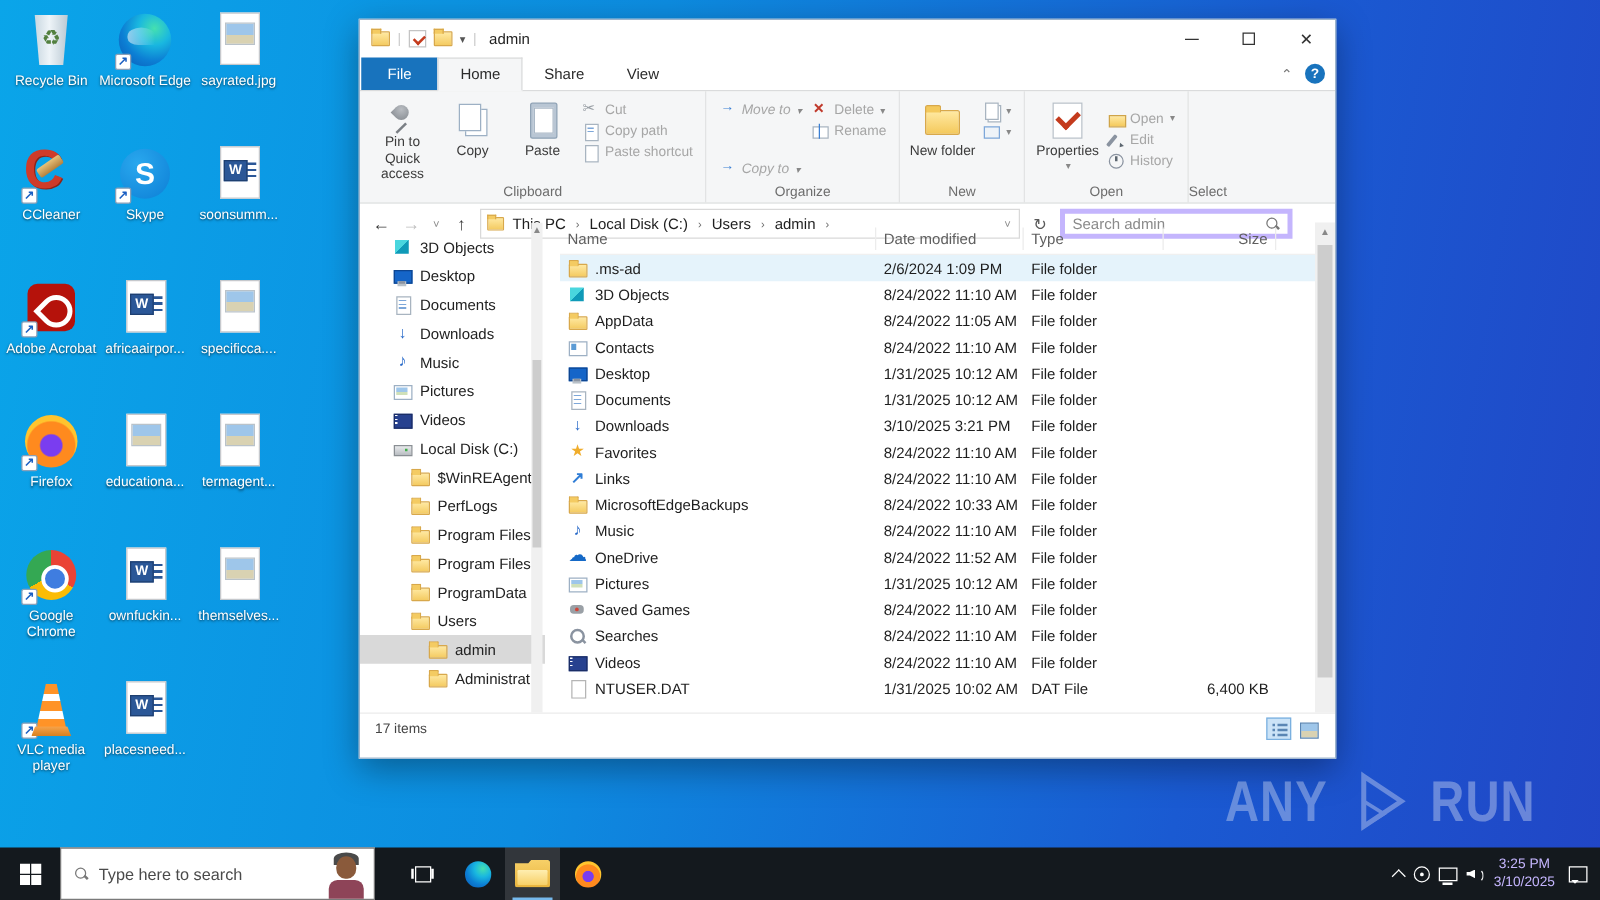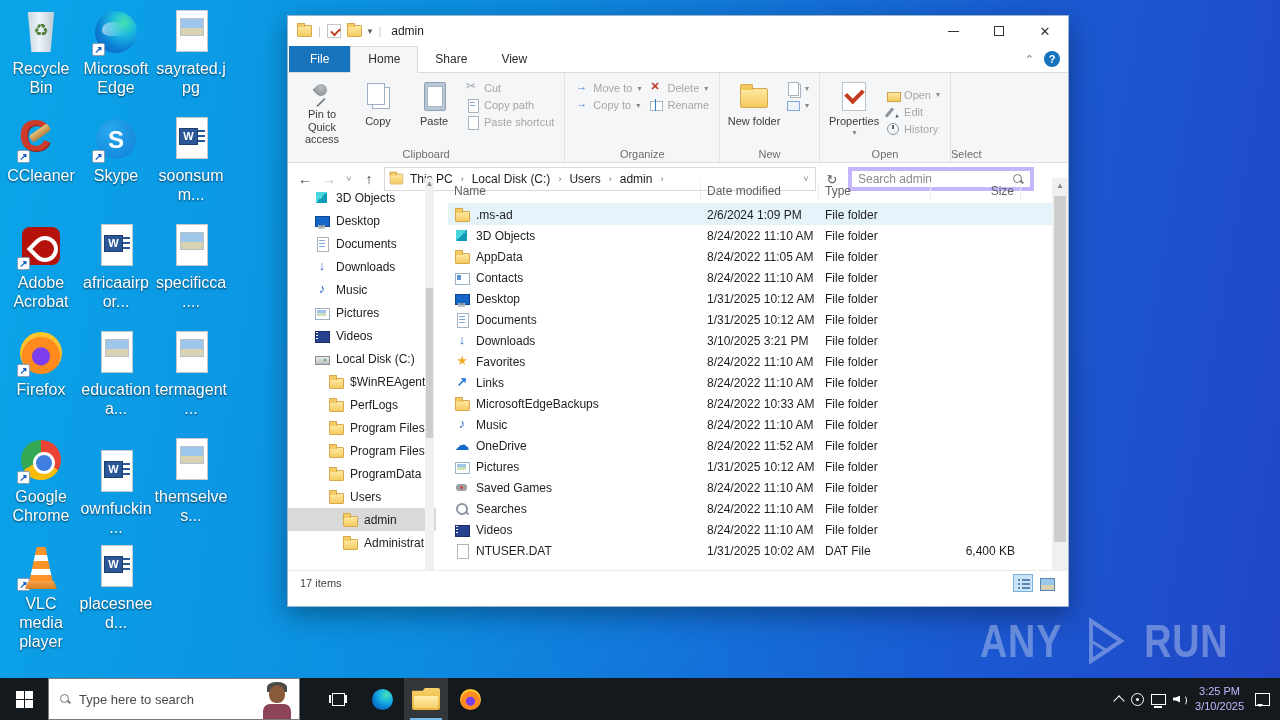--- a/index.html
+++ b/index.html
@@ -2,21 +2,21 @@
 <html><head>
 <meta charset="utf-8">
 <style>
   * { margin:0; padding:0; box-sizing:border-box; }
   html,body { width:1280px; height:720px; overflow:hidden; font-family:"Liberation Sans",sans-serif; }
   body { position:relative; background:linear-gradient(100deg,#0aa5e9 0%,#0d8ce0 38%,#1a5ad2 75%,#2146c6 100%); }
 
   
   .dicon { position:absolute; width:74px; text-align:center; cursor:default; }
   .dicon .art { position:relative; width:48px; height:48px; margin:0 auto 3px auto; }
-  .dicon .lbl { color:#fff; font-size:16px; line-height:1.2; text-shadow:0 1px 2px rgba(0,0,0,.65); word-wrap:break-word; }
+  .dicon .lbl { color:#fff; font-size:11px; line-height:1.2; text-shadow:0 1px 2px rgba(0,0,0,.65); word-wrap:break-word; }
   .sc { position:absolute; left:0px; bottom:0px; width:13px; height:13px; background:#fff; border:1px solid #8aa0b8; border-radius:2px; font-size:10px; line-height:11px; color:#1b5fc2; text-align:center; font-weight:bold; }
 
   .art.recycle::before { content:""; position:absolute; left:9px; top:4px; width:30px; height:40px; background:linear-gradient(90deg,#c3d3dd,#eef4f8 45%,#b4c4cf); clip-path:polygon(6% 0,94% 0,82% 100%,18% 100%); }
   .art.recycle::after { content:"♻"; position:absolute; left:0; right:0; top:12px; color:#52803f; font-size:17px; }
   .art.edge-big::before, .ti-edge::before { content:""; position:absolute; inset:3px; border-radius:50%; background:radial-gradient(circle at 68% 28%,#45e0b0 0%,#19b7e0 32%,#0c7fd4 62%,#0a56b4 100%); }
   .art.edge-big::after { content:""; position:absolute; left:10px; top:14px; width:22px; height:14px; border-radius:50% 50% 0 40%; background:linear-gradient(90deg,rgba(255,255,255,.55),rgba(255,255,255,0)); }
   .art.imgfile::before { content:""; position:absolute; left:9px; top:2px; width:30px; height:40px; background:#fff; border:1px solid #c5c8cc; }
   .art.imgfile::after { content:""; position:absolute; left:13px; top:10px; width:22px; height:16px; border:1px solid #b9c2c9; background:linear-gradient(#9ec6ea 55%,#d9d2b2 55%); }
   .art.word::before { content:""; position:absolute; left:9px; top:2px; width:30px; height:40px; background:#fff; border:1px solid #c5c8cc; }
   .art.word::after { content:"W"; position:absolute; left:12px; top:13px; width:17px; height:15px; background:#2b5797; border:1px solid #1e3f70; color:#fff; font-weight:bold; font-size:11px; line-height:14px; }
@@ -278,21 +278,21 @@
     <div class="dicon" style="left: 154px; top: 329px;">
       <div class="art imgfile"></div>
       <div class="lbl">termagent...</div>
     </div>
     <div class="dicon" style="left: 4px; top: 436px;">
       <div class="art chrome">
         <span class="sc">↗</span>
       </div>
       <div class="lbl">Google Chrome</div>
     </div>
-    <div class="dicon" style="left: 79px; top: 448px;">
+    <div class="dicon" style="left: 79px; top: 436px;">
       <div class="art word">
         <span class="lines"></span>
       </div>
       <div class="lbl">ownfuckin...</div>
     </div>
     <div class="dicon" style="left: 154px; top: 436px;">
       <div class="art imgfile"></div>
       <div class="lbl">themselves...</div>
     </div>
     <div class="dicon" style="left: 4px; top: 543px;">
@@ -367,21 +367,21 @@
           </div>
         <div class="sbtn dis">
             <span class="si page"></span>
             <span>Paste shortcut</span>
           </div>
       </div>
       <div class="gname">Clipboard</div>
     </div>
 
     <div class="rgroup">
-      <div class="smallcol" style="justify-content:flex-start;">
+      <div class="smallcol" style="justify-content:space-between;font-style:italic;">
         <div class="sbtn dis">
             <span class="si arrow-b"></span>
             <span>Move to</span>
             <span class="dd">▾</span>
           </div>
         <div class="sbtn dis">
             <span class="si arrow-b"></span>
             <span>Copy to</span>
             <span class="dd">▾</span>
           </div>

